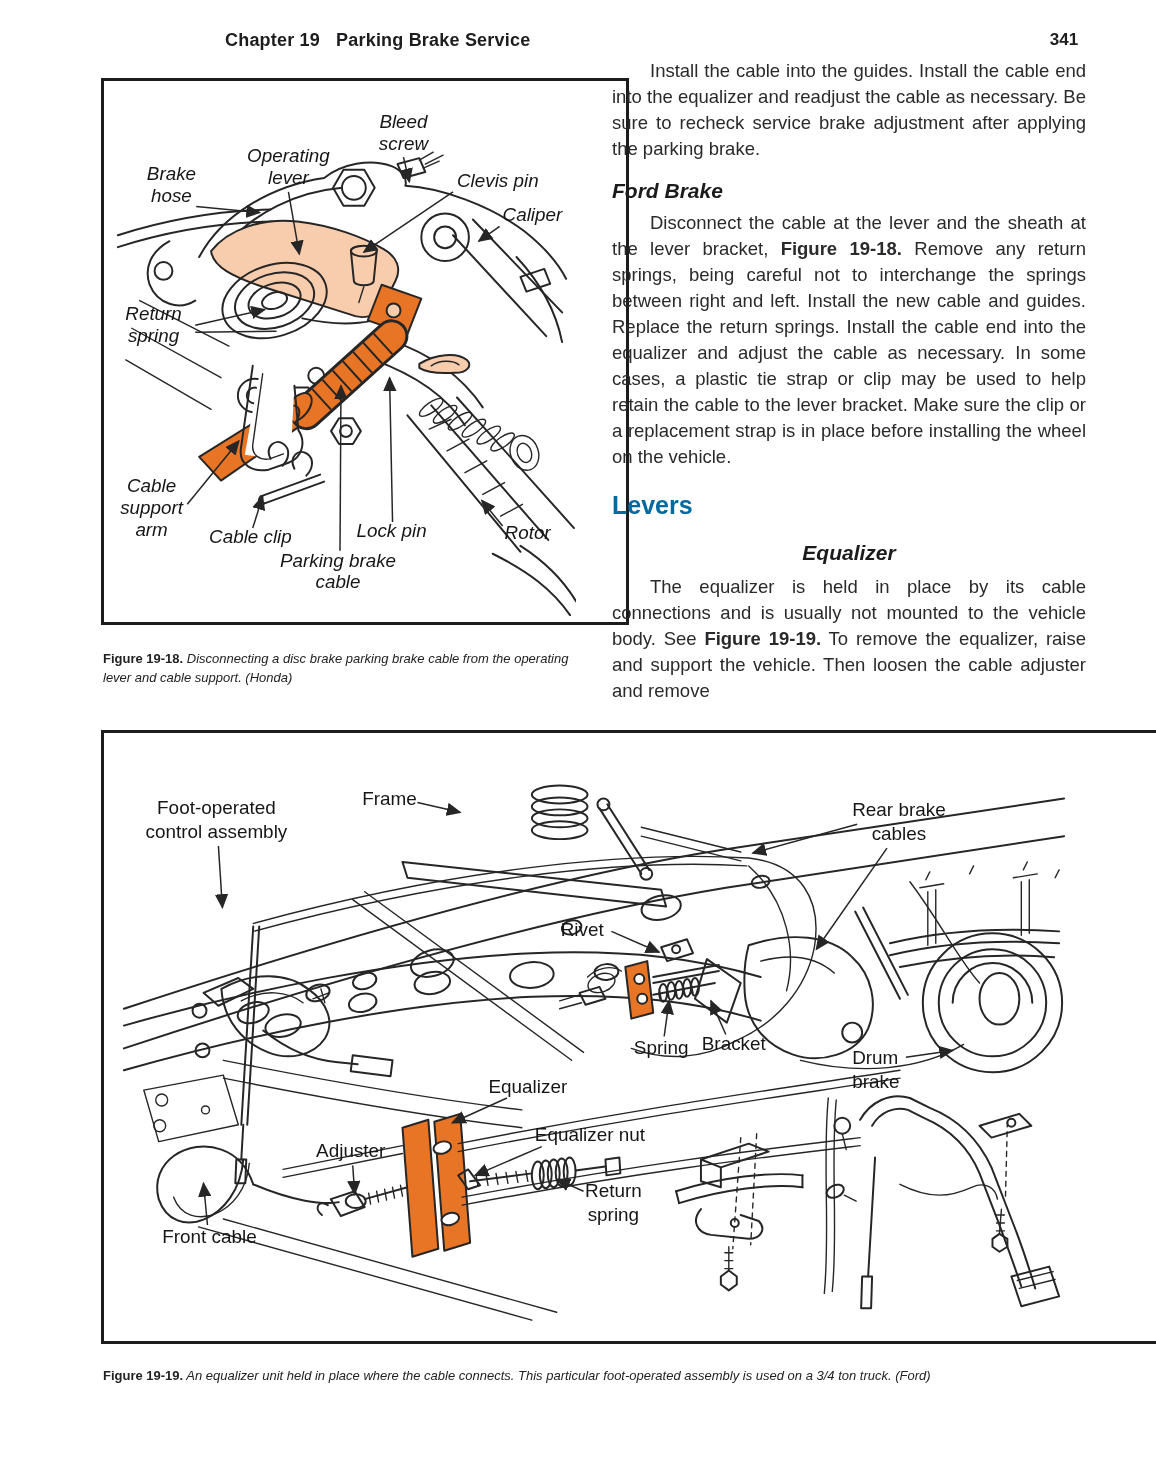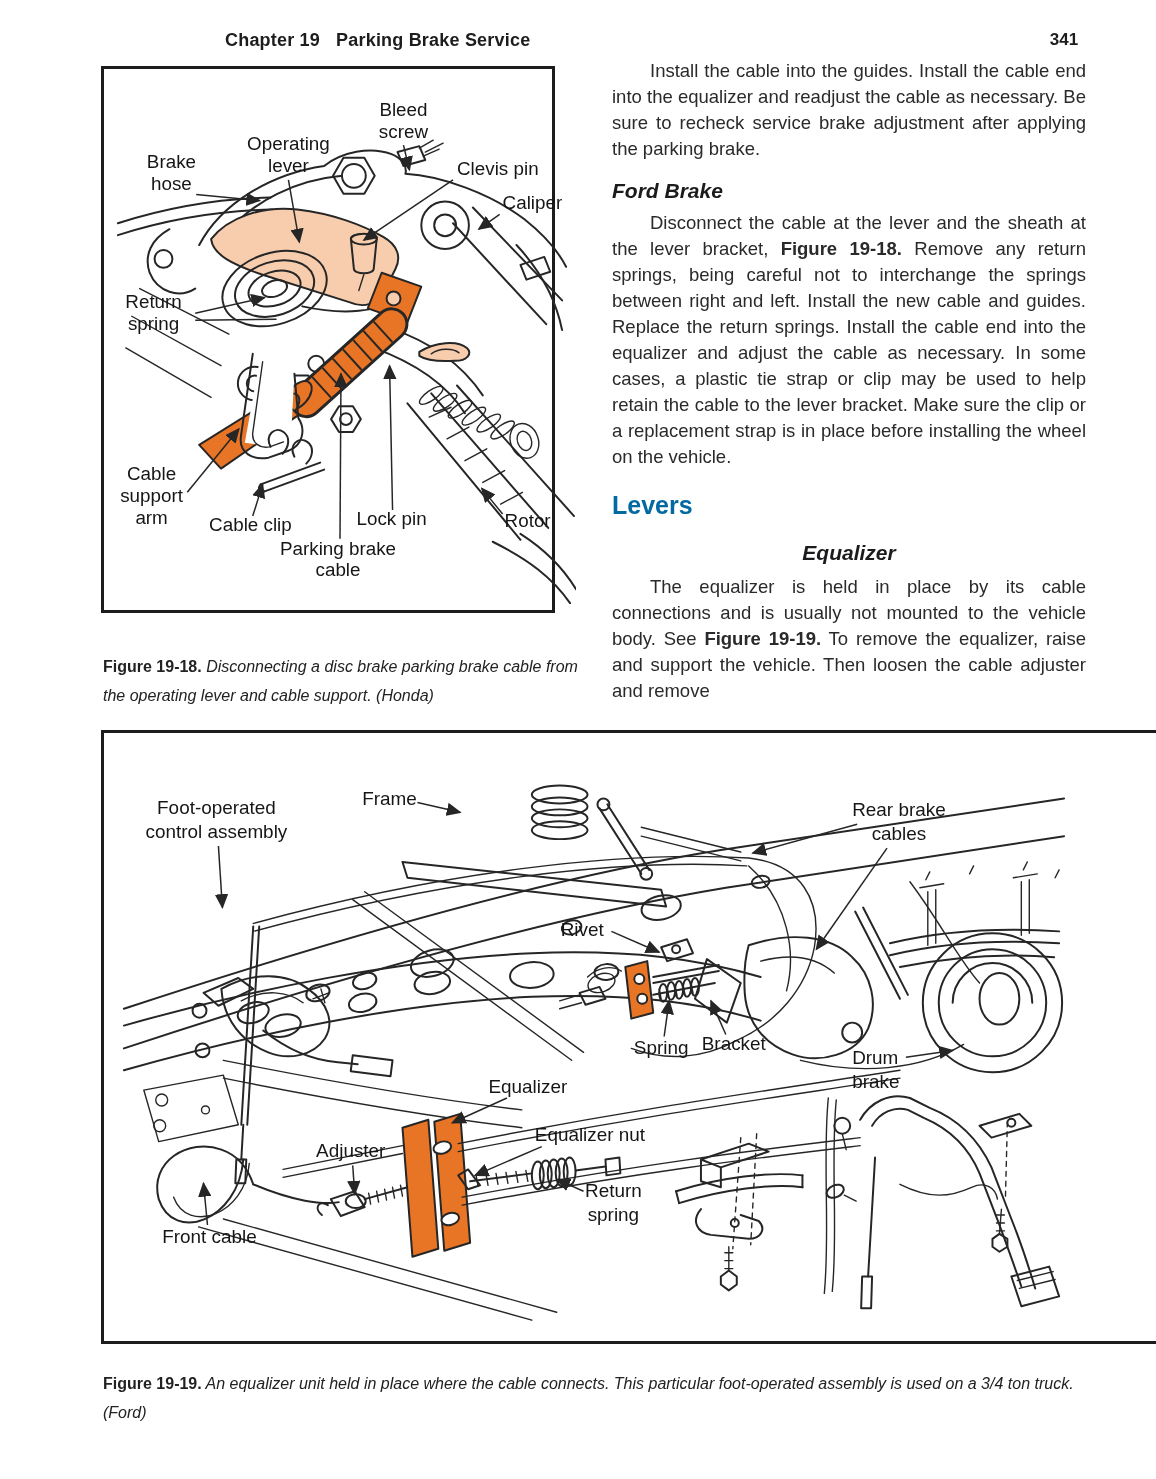--- a/index.html
+++ b/index.html
@@ -4,32 +4,32 @@
 <style>
   html,body{margin:0;padding:0;background:#e8e8e8;}
   .page{position:relative;width:1156px;height:1479px;background:#ffffff;
         font-family:"Liberation Sans",sans-serif;color:#1d1d1f;overflow:hidden;}
   
   .hdr{position:absolute;top:30px;left:177px;font-size:18px;font-weight:bold;letter-spacing:.2px;margin-left:48px;}
   .hdr .chap{margin-right:16px;}
   .pageno{position:absolute;top:30px;left:1040px;width:48px;text-align:center;font-size:17px;font-weight:bold;}
   
   .figbox{position:absolute;border:3px solid #1c1c1c;box-sizing:border-box;background:#fff;}
-  .fig18{left:101px;top:66px;width:454px;height:547px;}
+  .fig18{left:101px;top:78px;width:528px;height:547px;font-style:italic;}
   .fig19{left:101px;top:730px;width:1099px;height:614px;}
   .figbox svg{display:block;}
   
   .rcol{position:absolute;left:612px;top:58px;width:474px;}
   p.bp{margin:0;text-align:justify;text-indent:38px;font-size:18.5px;line-height:26px;color:#2a2a2c;}
   p.bp .ref{font-weight:bold;}
   h3.run{font-size:21px;font-style:italic;font-weight:bold;margin:17px 0 7px 0;color:#1b1b1d;}
   h2.lv{font-size:25px;font-weight:bold;margin:21px 0 9px 0;color:#0369a1;}
   h3.eqh{font-size:21px;font-style:italic;font-weight:bold;text-align:center;margin:21px 0 9px 0;color:#1b1b1d;}
   
-  .cap{position:absolute;font-size:16px;line-height:29px;color:#222;}
+  .cap{position:absolute;font-size:13px;line-height:19px;color:#222;}
   .cap b{font-weight:bold;font-style:normal;}
   .cap i{font-style:italic;}
   .cap18{left:103px;top:636px;width:478px;}
   .cap19{left:103px;top:1353px;width:990px;}
   
   .ln{fill:none;stroke:#262626;stroke-width:2;stroke-linecap:round;stroke-linejoin:round;}
   .thin{stroke-width:1.4;}
   .lead{fill:none;stroke:#262626;stroke-width:1.5;}
   .wfill{fill:#ffffff;}
   .orange{fill:var(--highlight-orange,#E87425);stroke:#262626;stroke-width:2;stroke-linejoin:round;}

